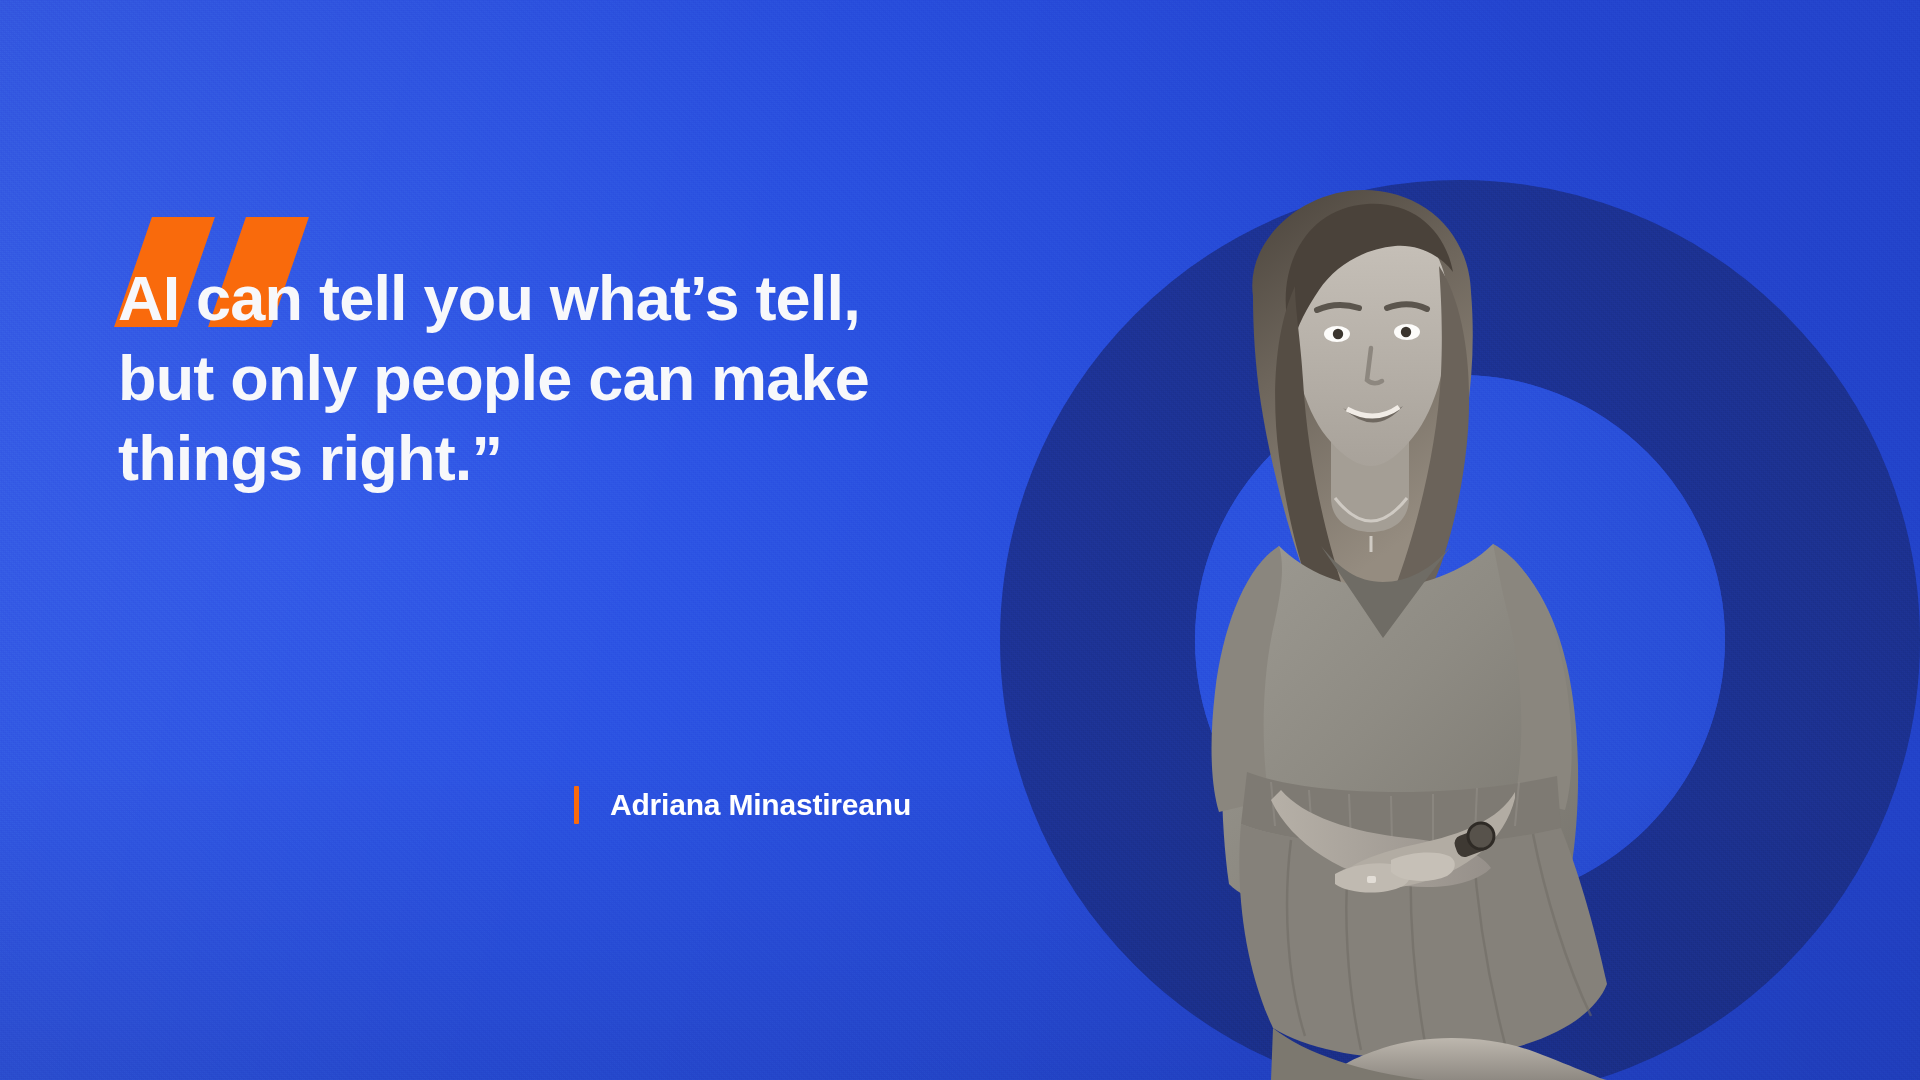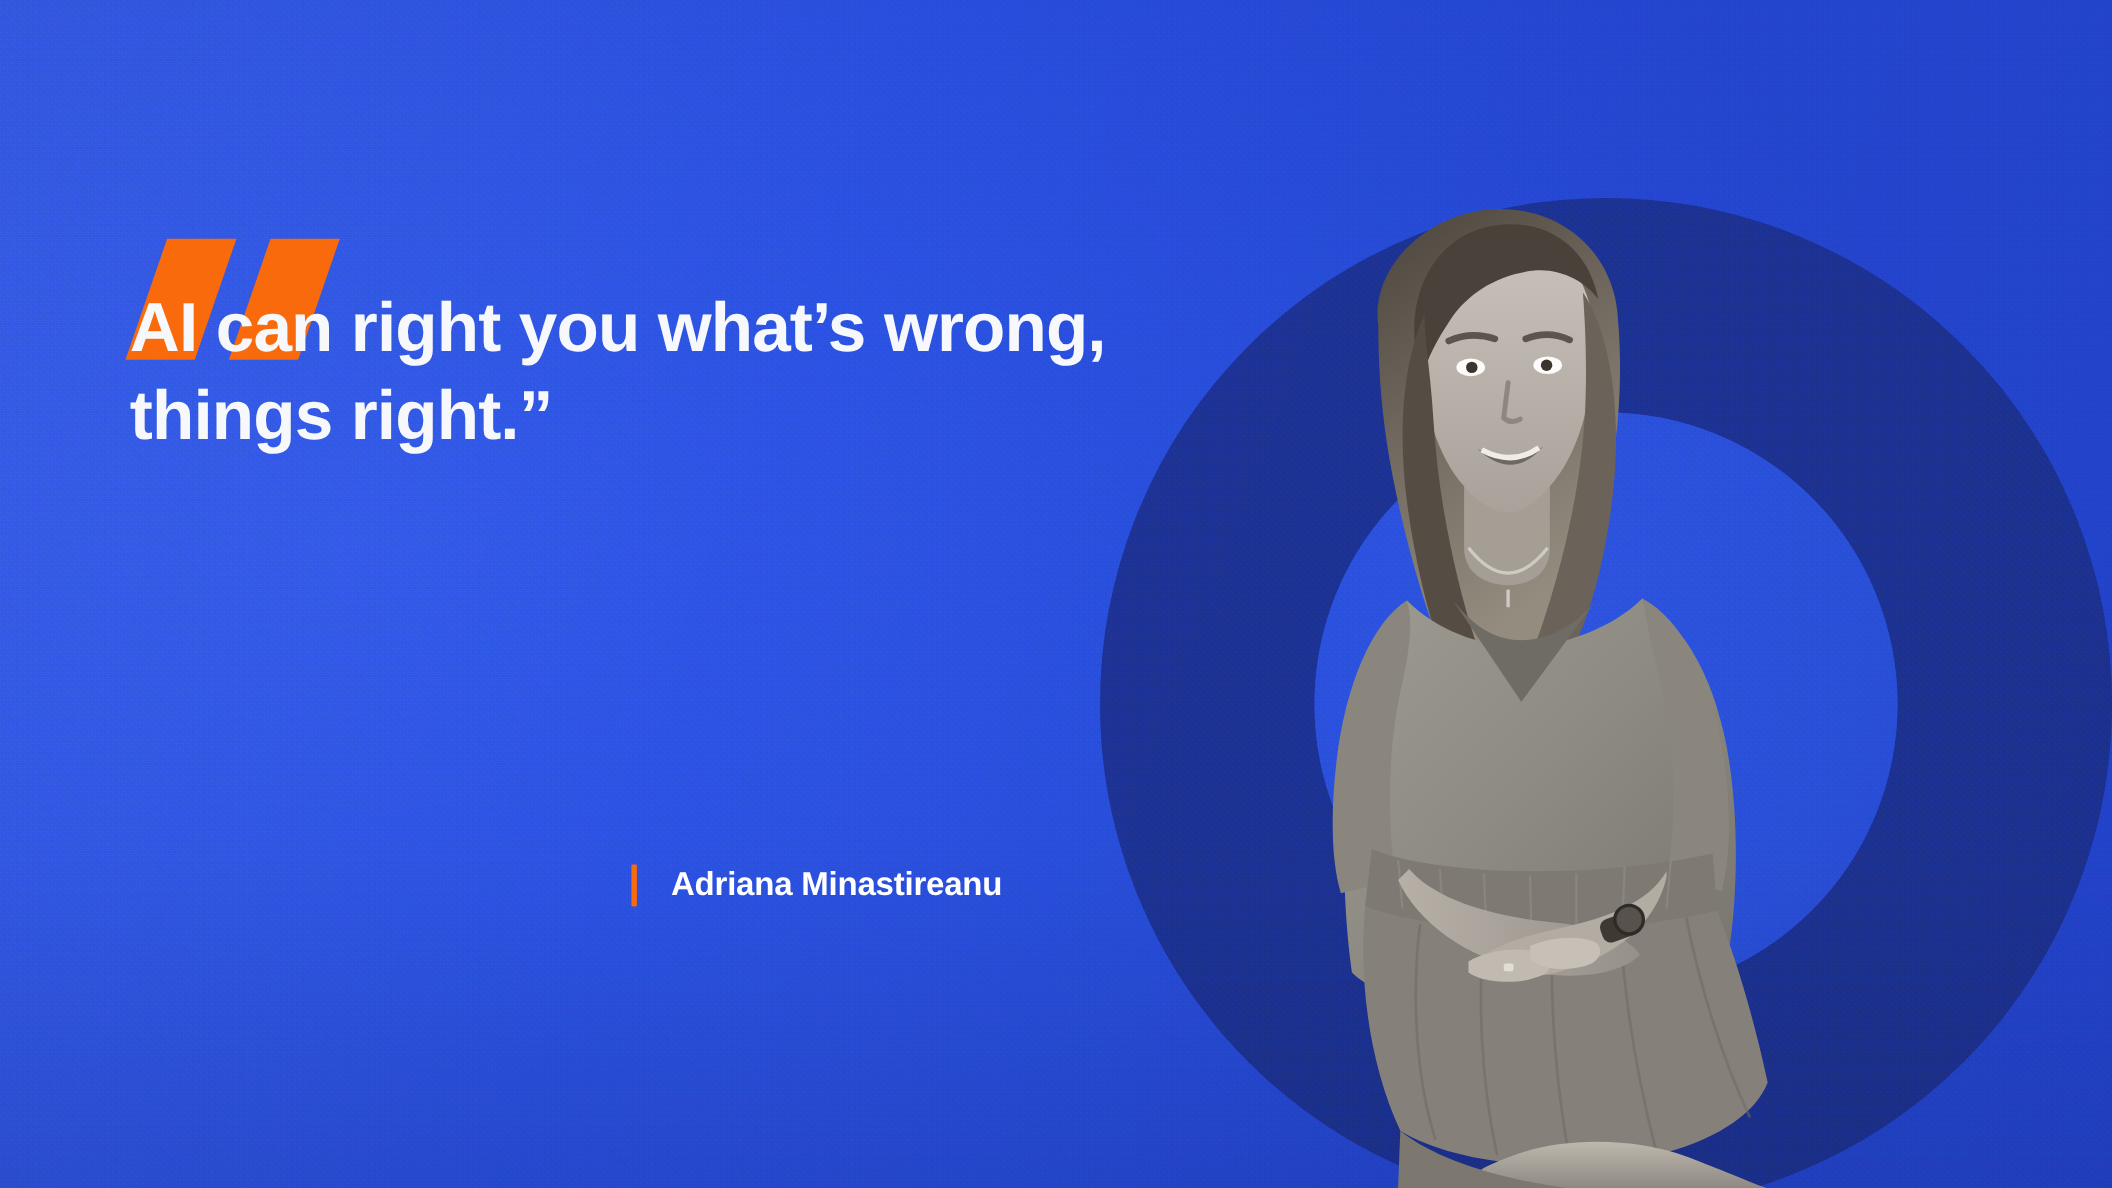--- a/index.html
+++ b/index.html
@@ -167,21 +167,22 @@
 
   <div class="bg-vignette"></div>
   <div class="bg-noise"></div>
 
   <div class="quote-mark">
     <div class="qbar b1"></div>
     <div class="qbar b2"></div>
   </div>
 
   <div class="quote">
-    <span class="line">AI can right you what’s wrong,</span>
+    <span class="line">AI can tell you what’s tell,</span>
+    <span class="line">but only people can make</span>
     <span class="line">things right.”</span>
   </div>
 
   <div class="attribution">
     <div class="attr-bar"></div>
     <div class="attr-text">
       <div class="attr-name">Adriana Minastireanu</div>
     </div>
   </div>
 

